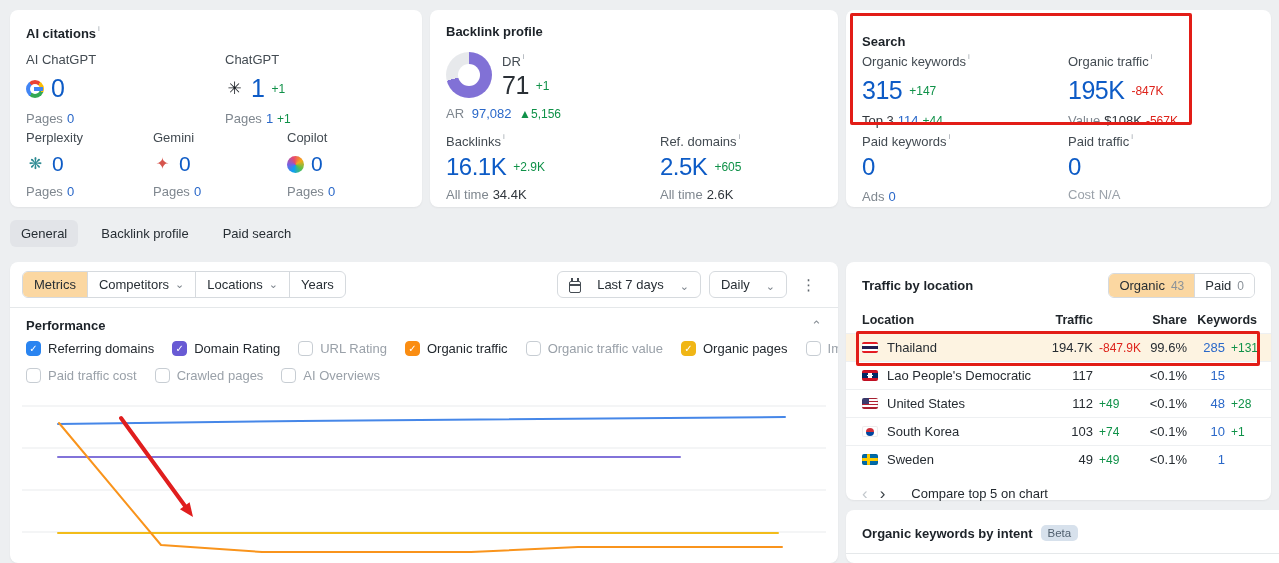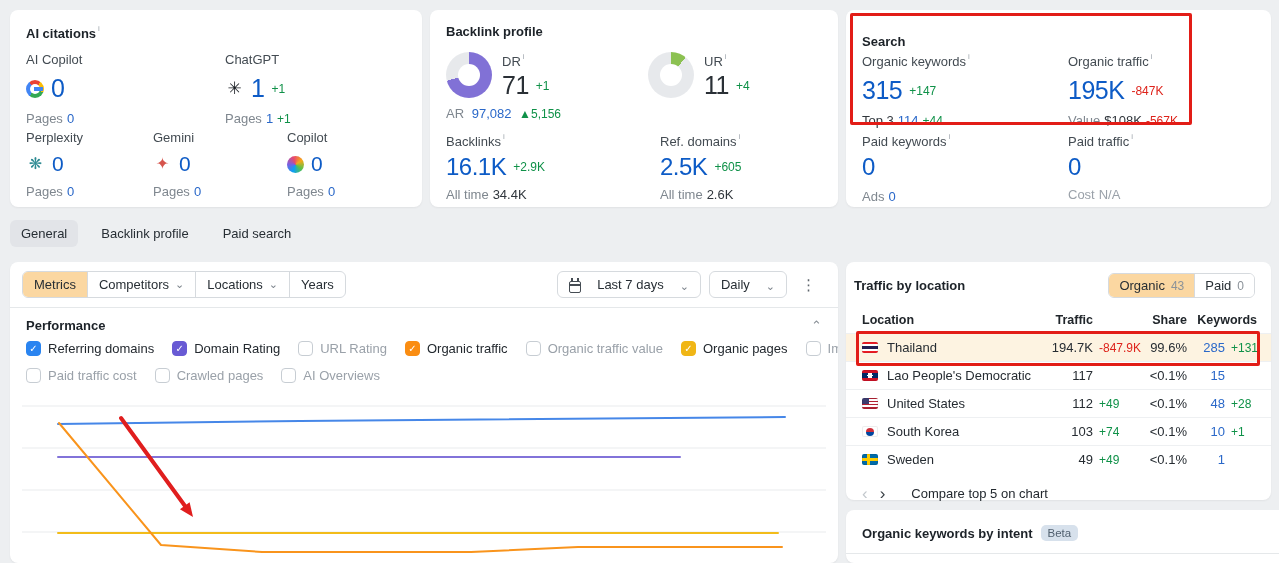--- a/index.html
+++ b/index.html
@@ -52,21 +52,21 @@
   .filter-row{display:flex;align-items:center;justify-content:space-between;padding:9px 16px 9px 12px}
   .divider{border-top:1px solid var(--border)}
   .perf-head{display:flex;align-items:center;justify-content:space-between;padding:10px 16px 2px 16px}
   .collapse{color:#8b9299;font-size:13px}
   .metric-row{display:flex;gap:18px;padding:6px 16px;align-items:center;flex-wrap:nowrap}
   .metric{display:inline-flex;align-items:center;gap:7px;cursor:pointer;white-space:nowrap}
   .cb{width:15px;height:15px;border-radius:4px;border:1px solid #c7cdd3;background:#fff;display:inline-flex;align-items:center;justify-content:center;font-size:10px;color:#fff;flex:none}
   .cb-label{color:#23292f}
   .cb-label.muted{color:var(--muted2)}
   
-  .tl-head{display:flex;align-items:center;justify-content:space-between;padding:11px 16px 9px 8px}
+  .tl-head{display:flex;align-items:center;justify-content:space-between;padding:11px 16px 9px 16px}
   .seg{display:inline-flex;border:1px solid var(--chipborder);border-radius:6px;overflow:hidden}
   .seg-item{display:flex;gap:6px;align-items:center;padding:4px 10px;background:#fff;color:#272e34;cursor:pointer}
   .seg-item .seg-count{color:#8b9299;font-size:12px}
   .seg-item.active{background:var(--amber)}
   .t-grid{display:grid;grid-template-columns:1fr 62px 48px 46px 38px 32px;align-items:center;padding:0 14px 0 16px}
   .t-headrow{height:26px;font-weight:700;font-size:12.5px;color:#21262b}
   .t-headrow .rt{text-align:right}
   .t-headrow .kwh{grid-column:5/7;text-align:right}
   .t-row{height:28px;border-top:1px solid #eef0f2;font-size:13px;cursor:pointer}
   .t-row.hl{background:var(--rowhl)}
@@ -89,21 +89,21 @@
   .cal::before{content:"";position:absolute;left:1px;top:-4px;width:2px;height:3px;background:#454c53;box-shadow:6px 0 0 #454c53}
   .cal::after{content:"";position:absolute;left:0;right:0;top:2px;height:1.5px;background:#454c53}
 </style>
 </head>
 <body>
 
 <div class="card" style="left:10px;top:10px;width:412px;height:197px">
   <div style="position:absolute;left:16px;top:14px"><span class="card-title">AI citations</span><sup class="i">i</sup></div>
 
   <div class="stat" style="left:16px;top:42px">
-    <div class="stat-label">AI Copilot</div>
+    <div class="stat-label">AI ChatGPT</div>
     <div class="vrow">
         <span class="g-icon"></span>
         <span class="num-lg">0</span>
       </div>
     <div class="subrow"><span class="grayl">Pages</span><span class="blue">0</span></div>
   </div>
 
   <div class="stat" style="left:215px;top:42px">
     <div class="stat-label">ChatGPT</div>
     <div class="vrow">
@@ -154,30 +154,20 @@
           <span class="delta green">+1</span>
         </div>
     </div>
   </div>
   <div class="stat subrow" style="left:16px;top:96px;margin-top:0">
     <span class="grayl">AR</span>
     <span class="blue">97,082</span>
     <span class="green delta">▲5,156</span>
   </div>
 
-  <div class="stat" style="left:218px;top:42px;display:flex;gap:10px">
-    <div class="donut" style="background:conic-gradient(#8cc152 0 11%,#e7e9ec 0)"></div>
-    <div>
-      <div class="stat-label" style="margin-bottom:2px"><span>UR</span><sup class="i">i</sup></div>
-      <div class="vrow">
-          <span class="num-dark">11</span>
-          <span class="delta green">+4</span>
-        </div>
-    </div>
-  </div>
 
   <div class="stat" style="left:16px;top:122px">
     <div class="stat-label" style="margin-bottom:4px"><span>Backlinks</span><sup class="i">i</sup></div>
     <div class="vrow">
         <span class="num-lg" style="font-size:24px">16.1K</span>
         <span class="delta green">+2.9K</span>
       </div>
     <div class="subrow" style="margin-top:6px"><span class="grayl">All time</span><span class="dark">34.4K</span></div>
   </div>
 

